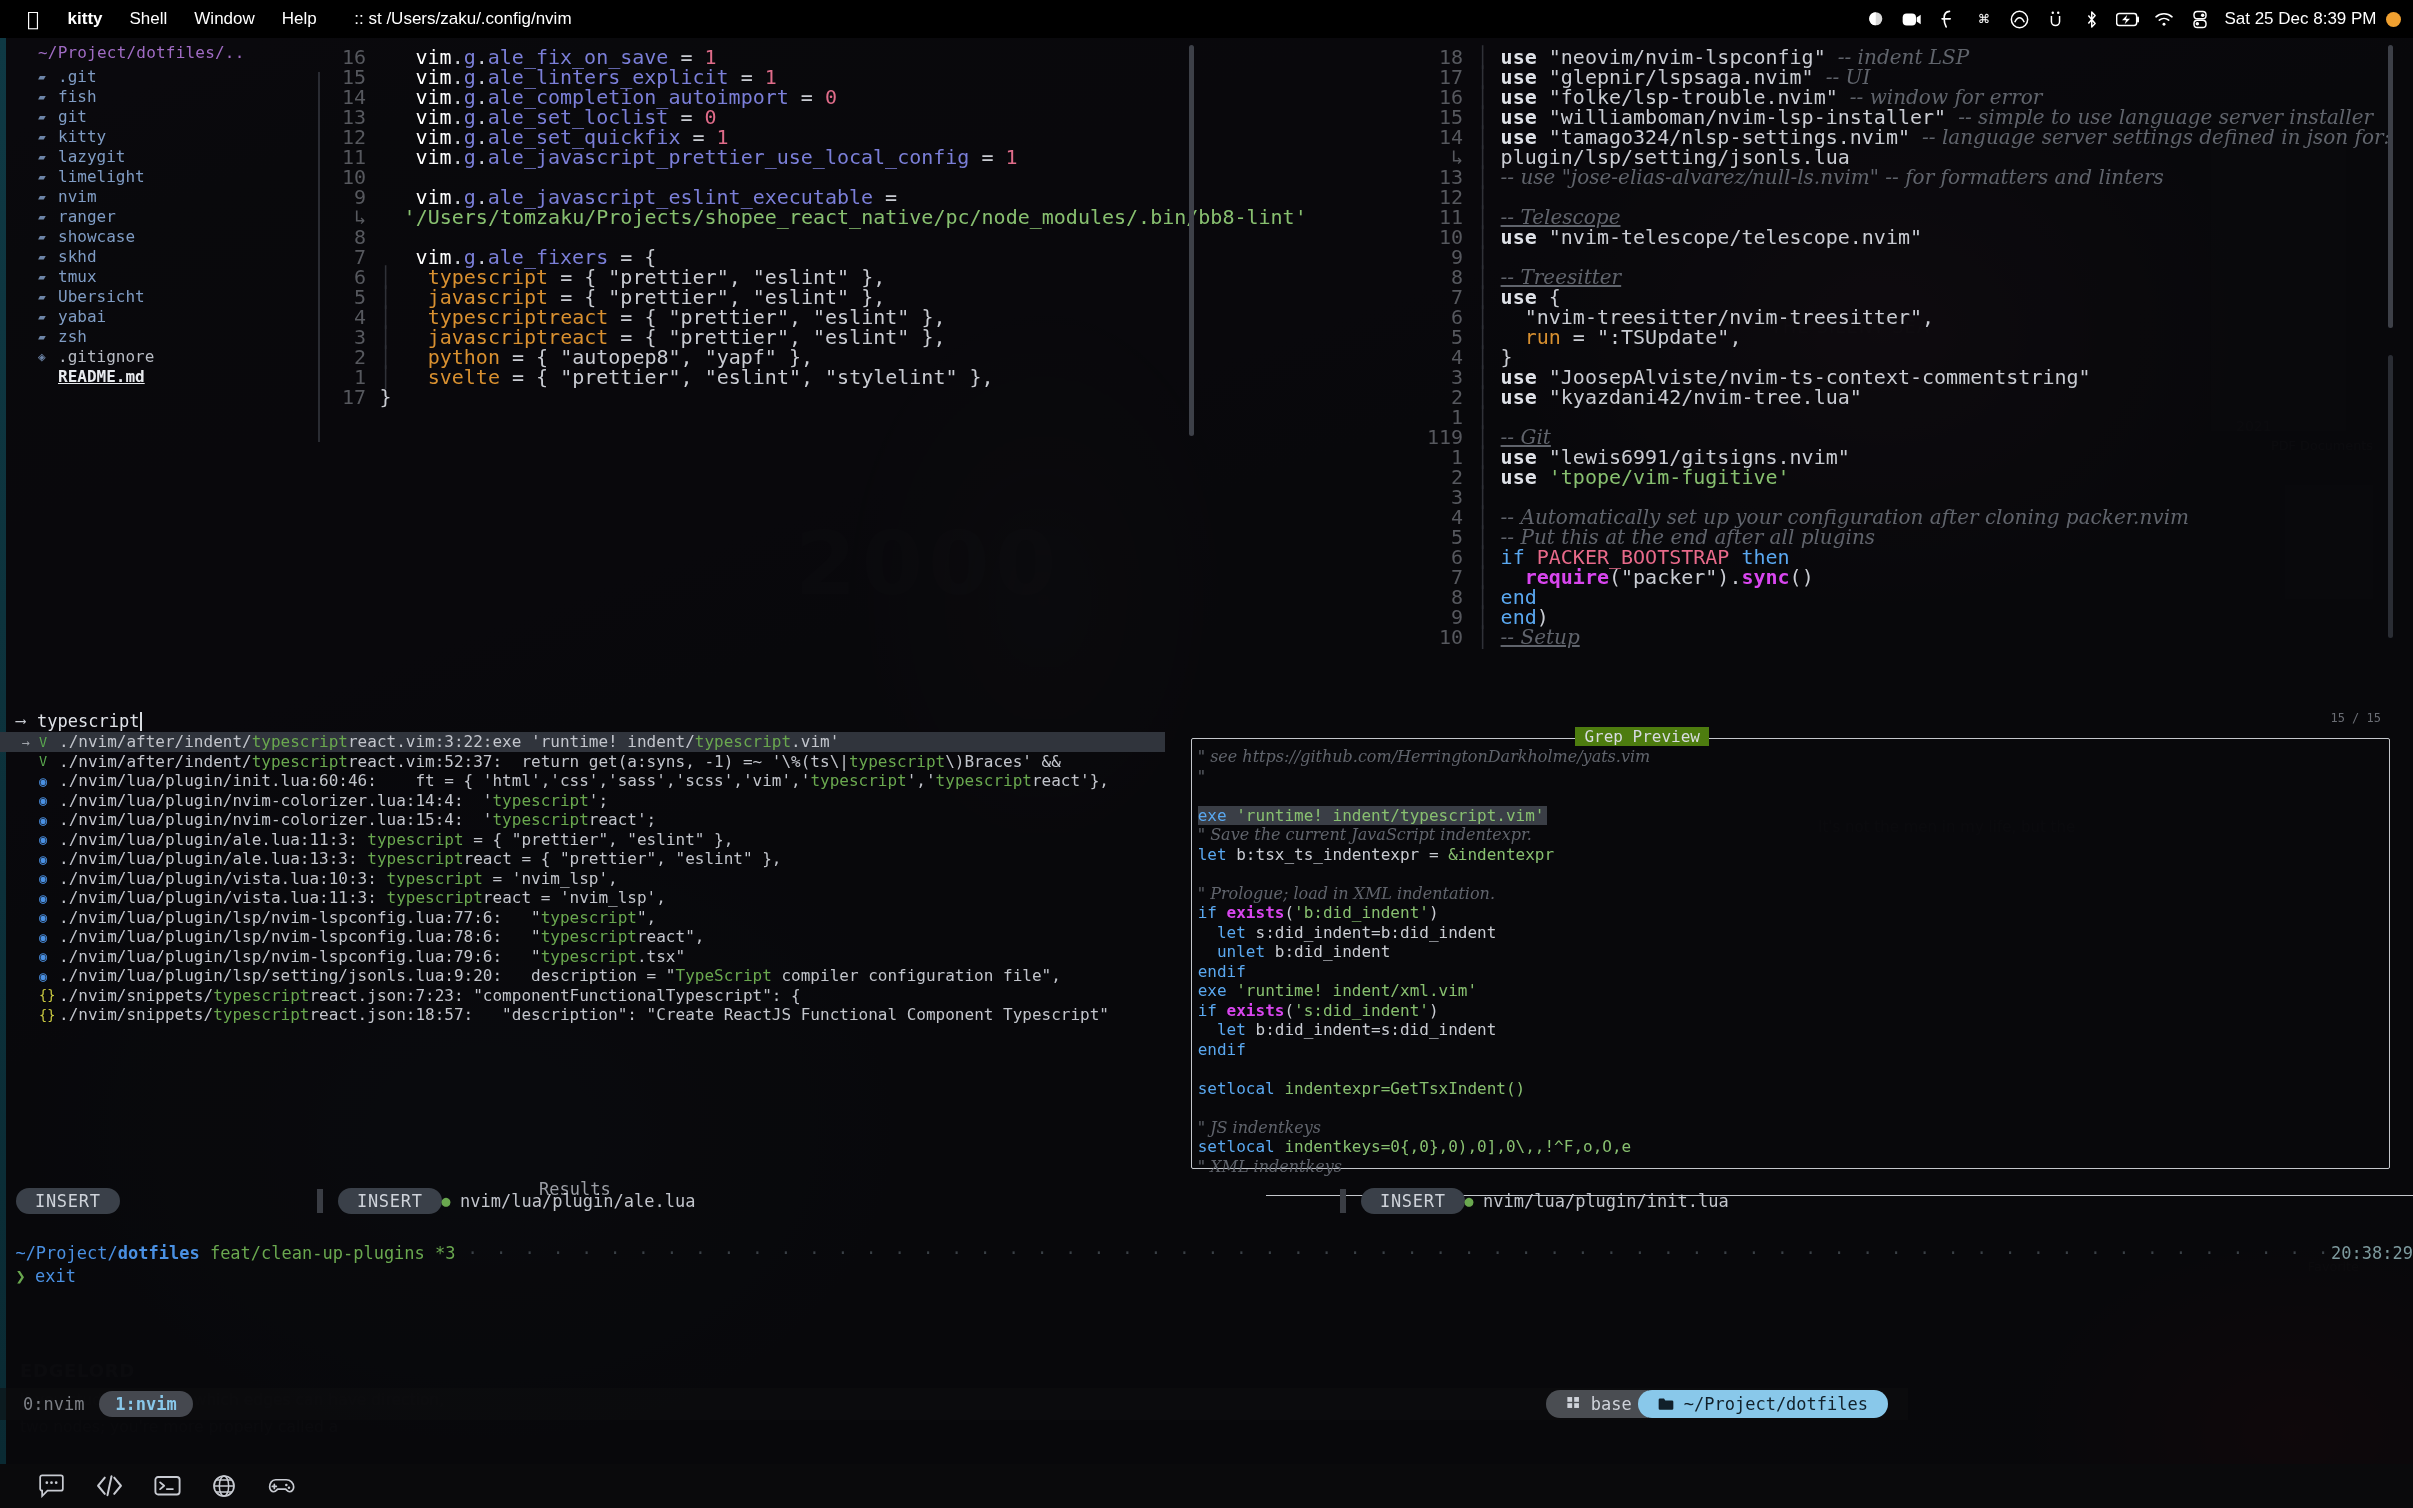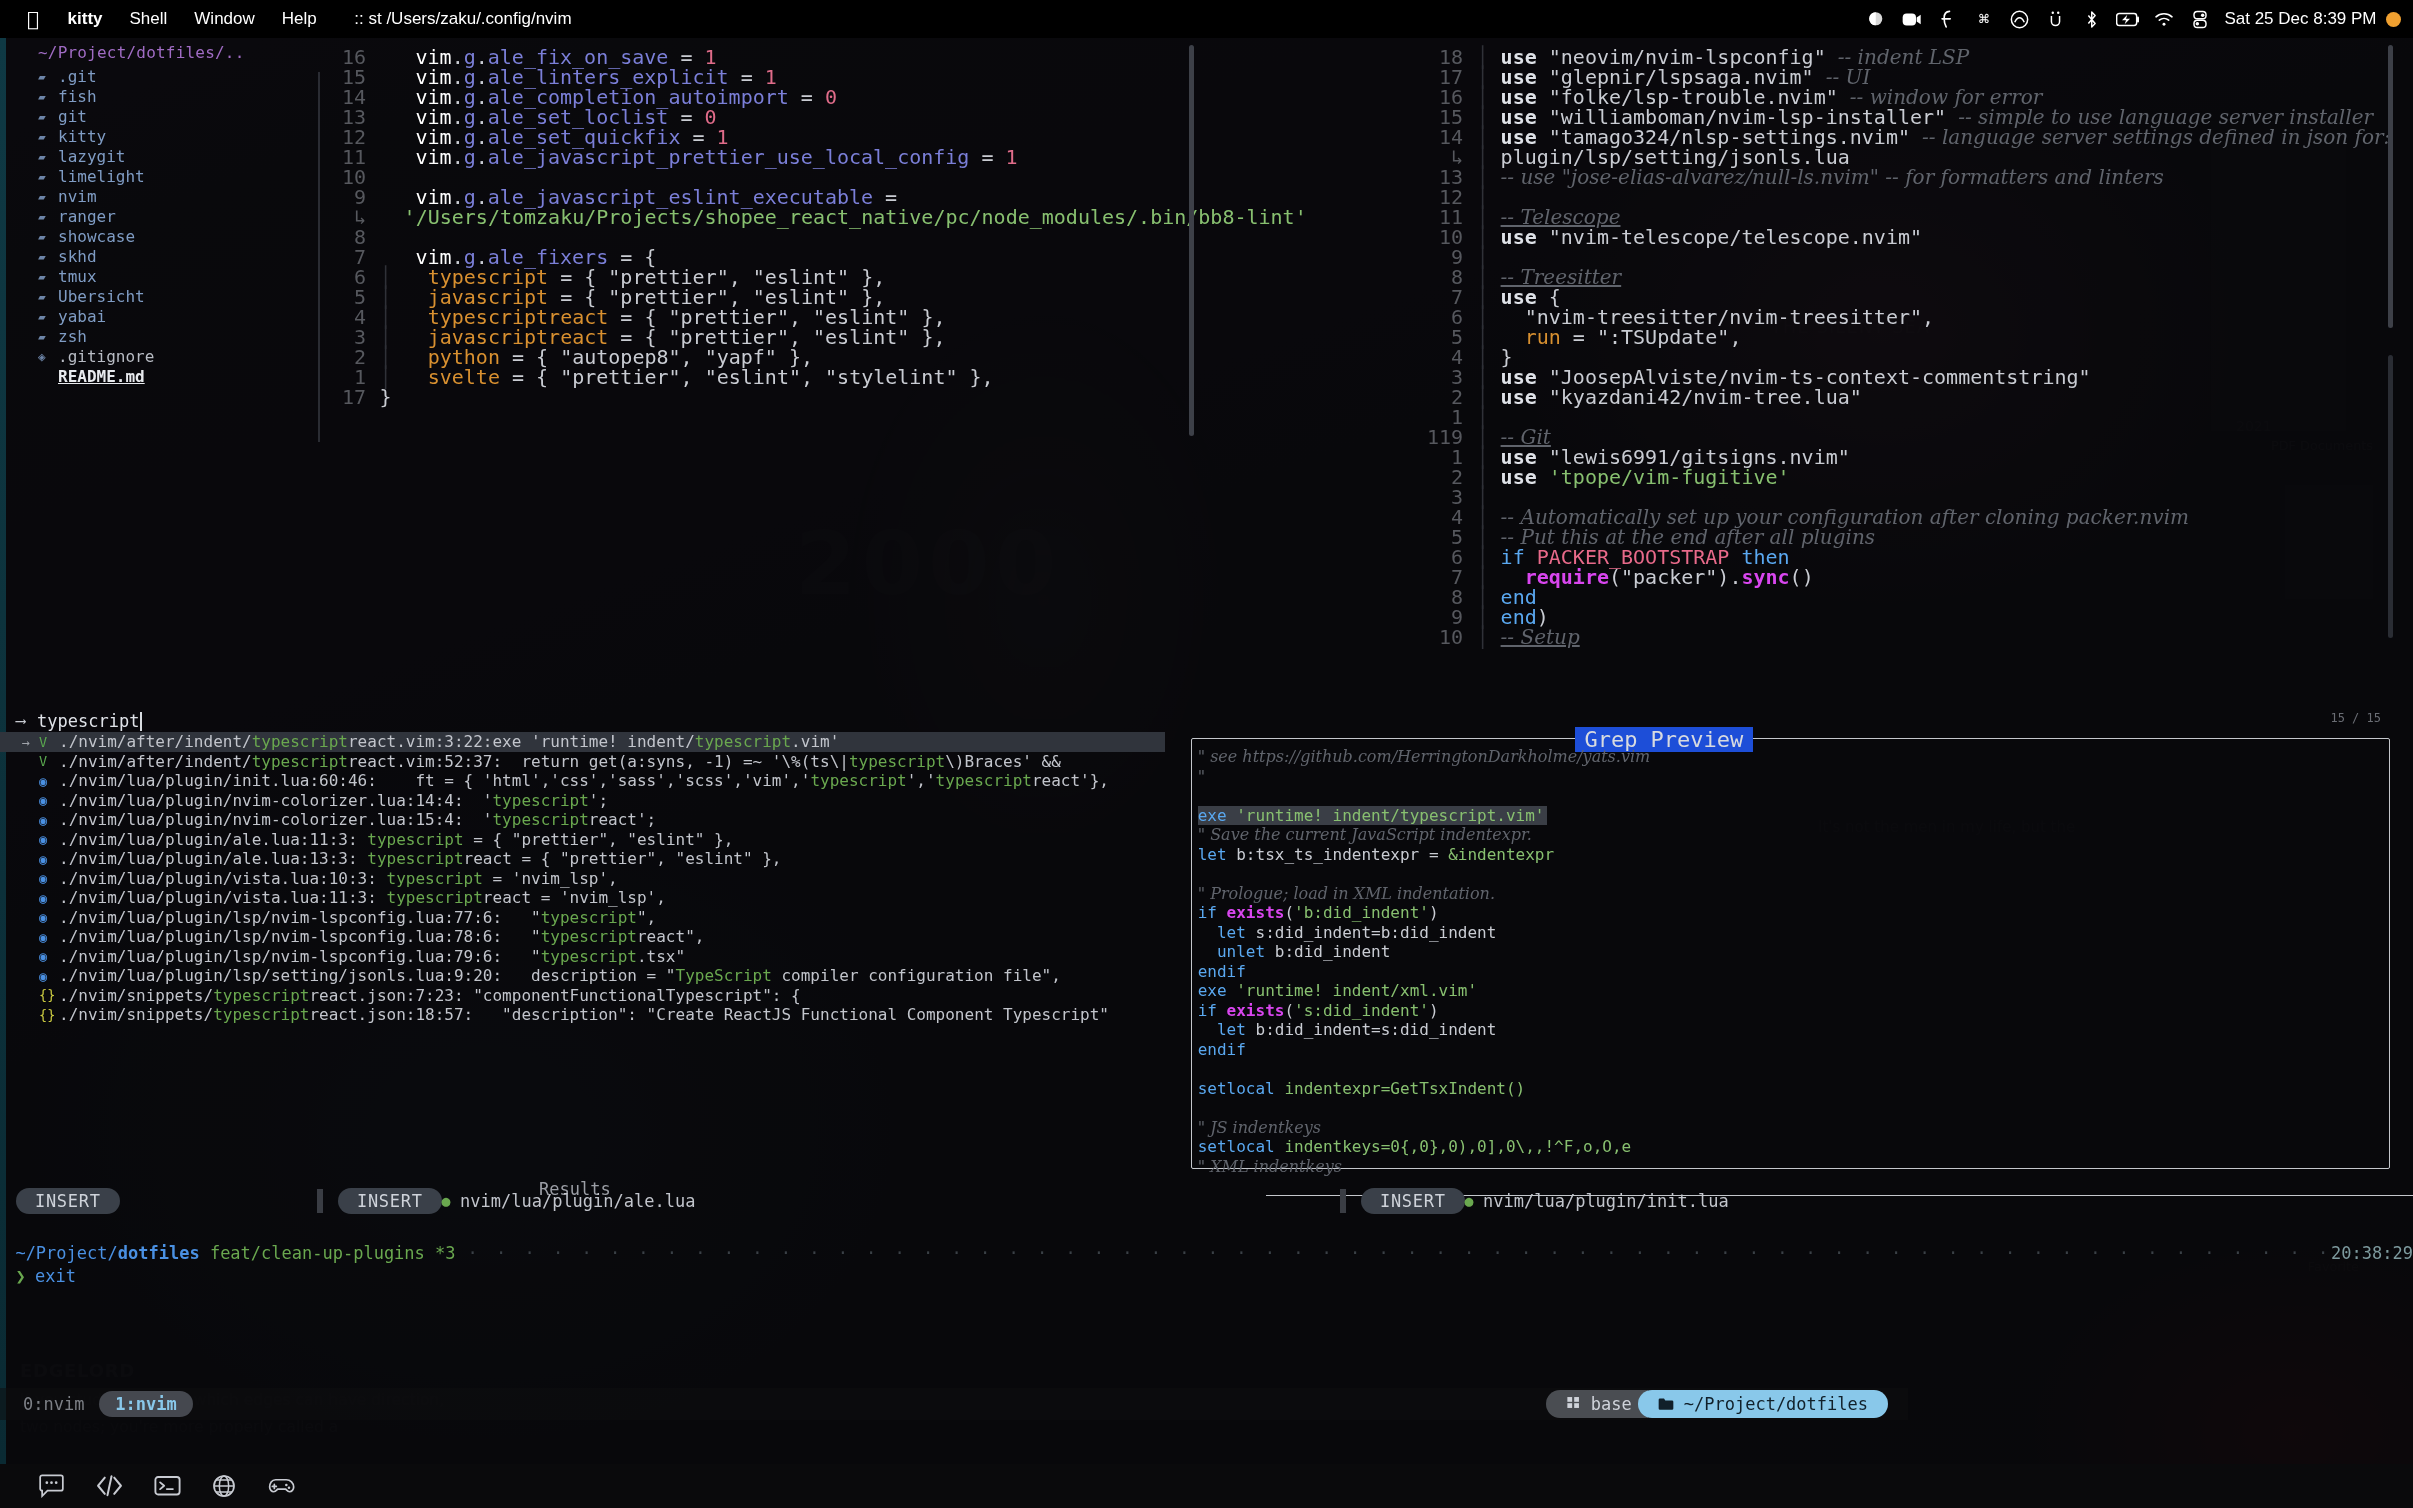--- a/index.html
+++ b/index.html
@@ -130,22 +130,22 @@
   .res-ic.vim { color:#5aa84f; }
   .res-ic.lua { color:#4a90e2; }
   .res-ic.json { color:#cbcb41; }
   .res-path { color:#c2c5cc; }
   .res-hl { color:#6aa84f; }
   .res-code { color:#c2c5cc; }
 
   
   .preview { position:absolute; left:1191px; top:700px; width:1199px; height:431px; }
   .pv-box { position:absolute; inset:0; border:1.3px solid #c4c7cc; border-radius:2px; }
-  .pv-title { position:absolute; left:384px; top:-10.8px; font-size:22px; color:#d8dbe0;
-    background:#1d4ed8; padding:0 9.4px; }
+  .pv-title { position:absolute; left:384px; top:-10.8px; font-size:16px; color:#d8dbe0;
+    background:#4d7c0f; padding:0 9.4px; }
   .pv-body { position:absolute; left:6.7px; top:9.4px; right:6.7px; font-size:16px;
     line-height:19.5px; white-space:pre; }
   .pv-line { height:19.5px; }
   .pv-line.hl { background:#3a3e46; display:inline-block; padding-right:2.7px; }
 
   
   .stl { position:absolute; display:flex; align-items:center; height:30px; }
   .stl-insert { background:#3a4049; color:#cfd3da; border-radius:15px;
     padding:2.7px 19px; font-size:17px; letter-spacing:0.7px; }
   .stl-sep { width:6px; height:24px; background:#3a3d44; margin-right:15px; }

